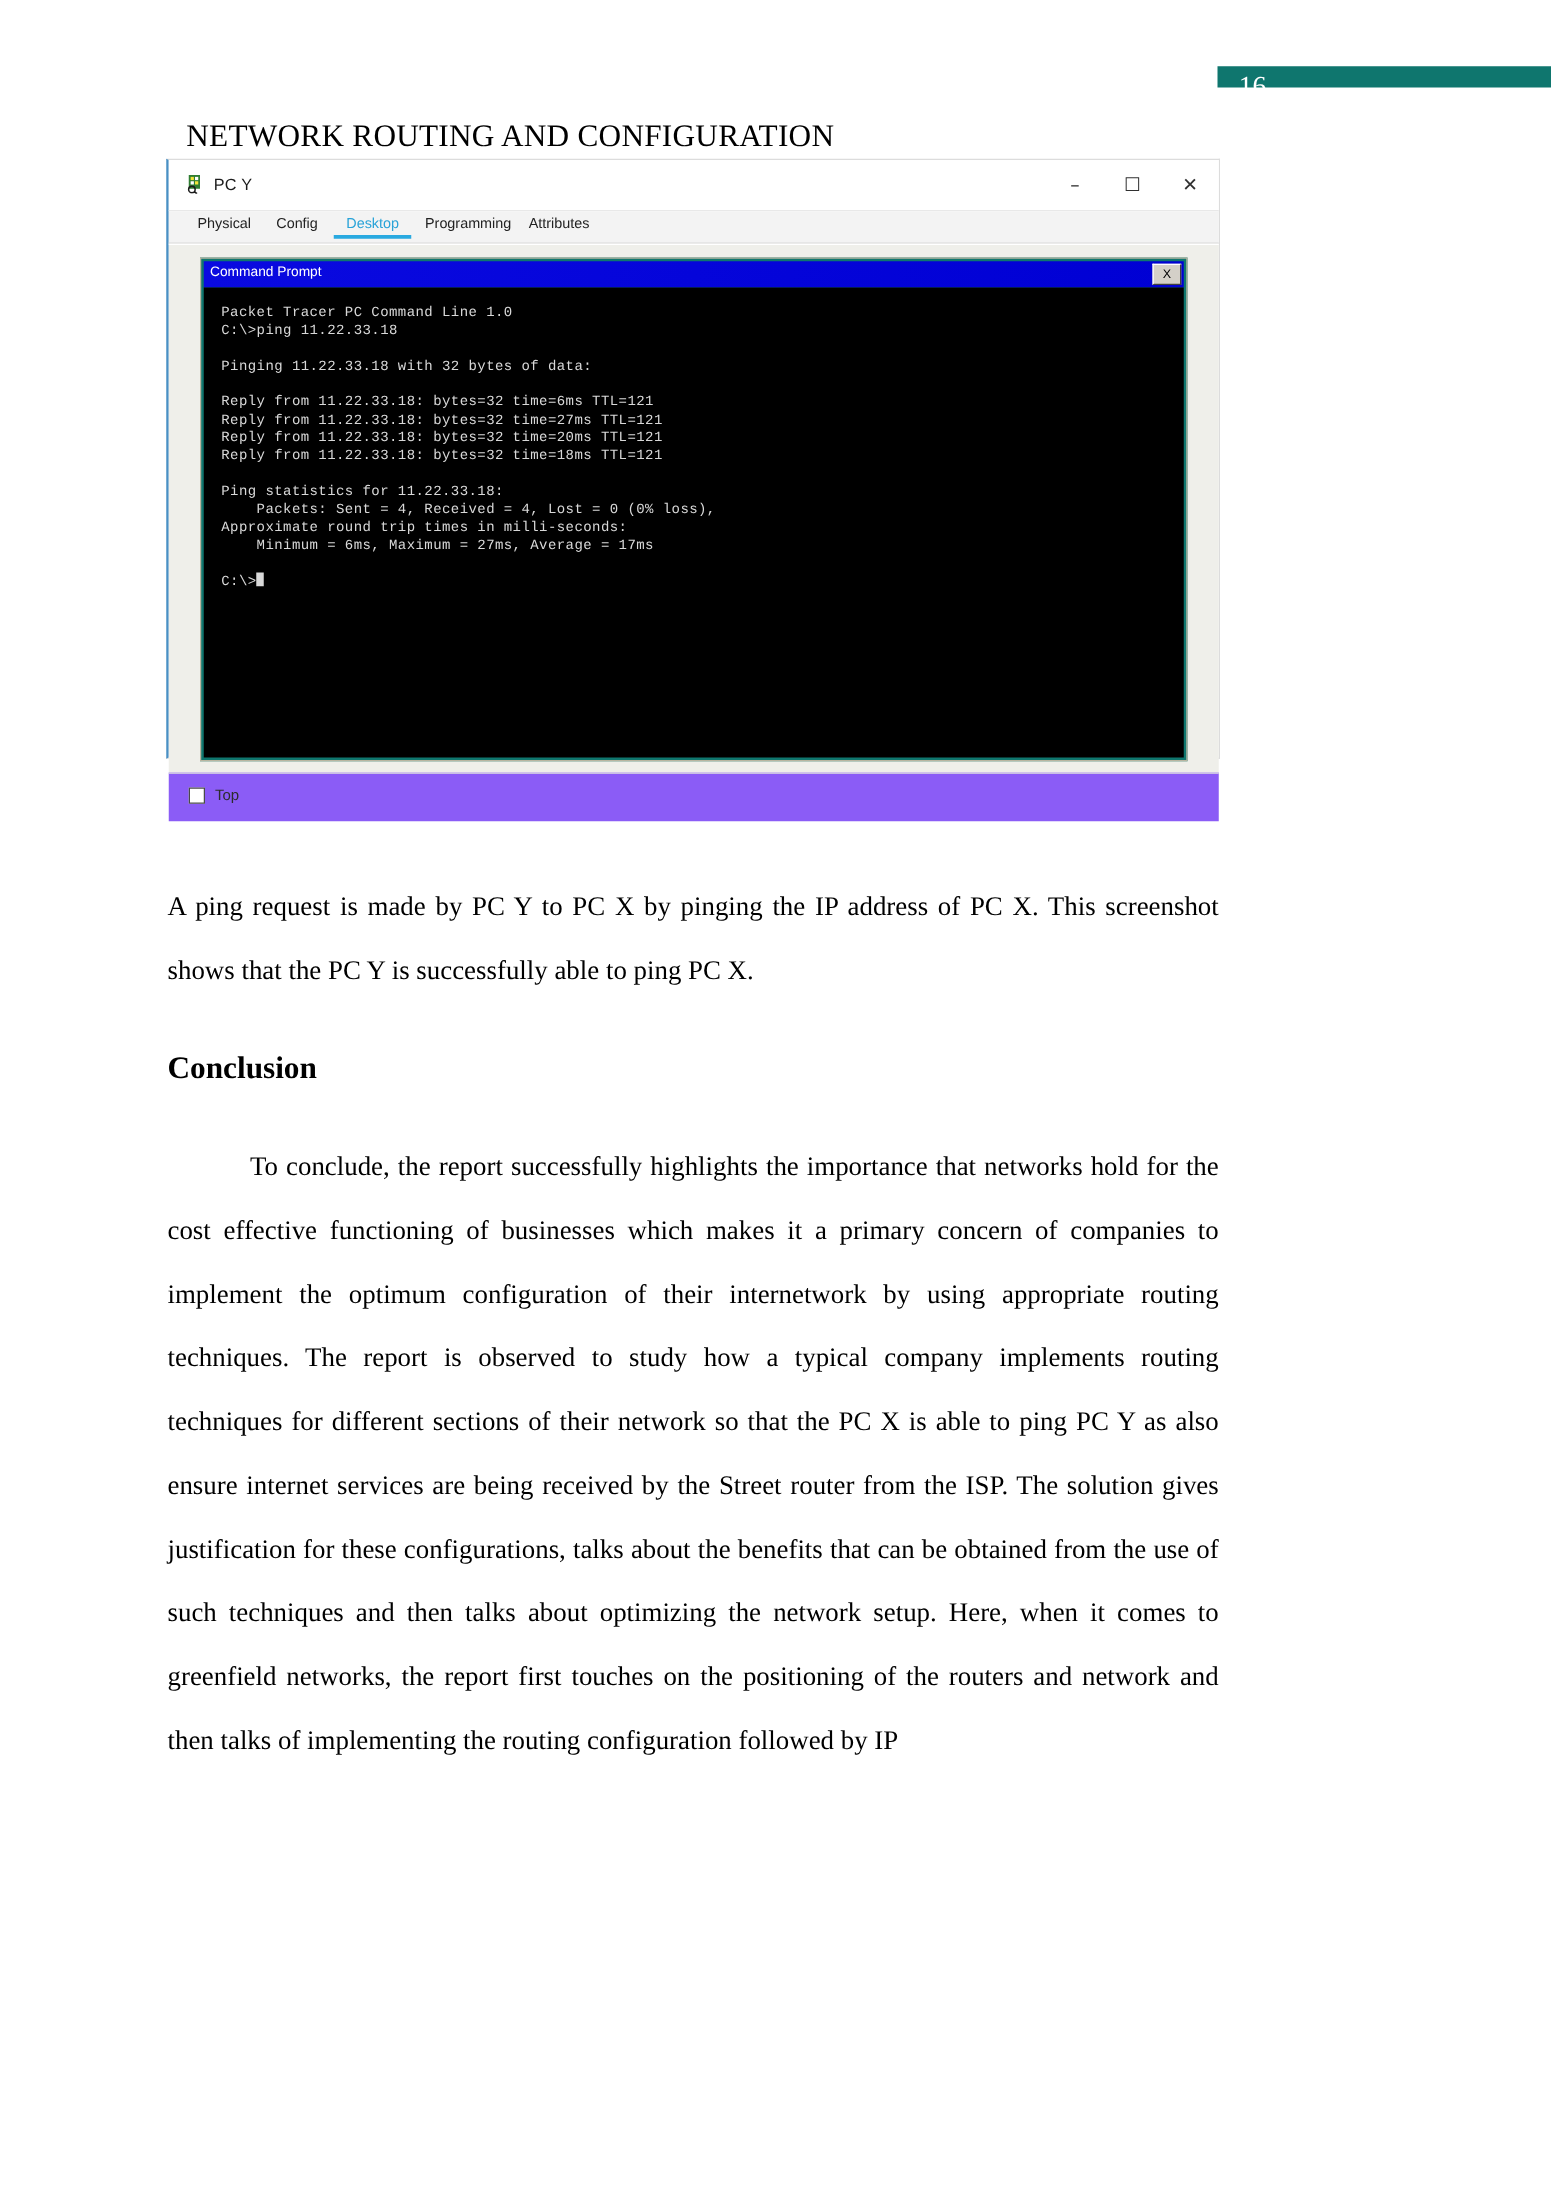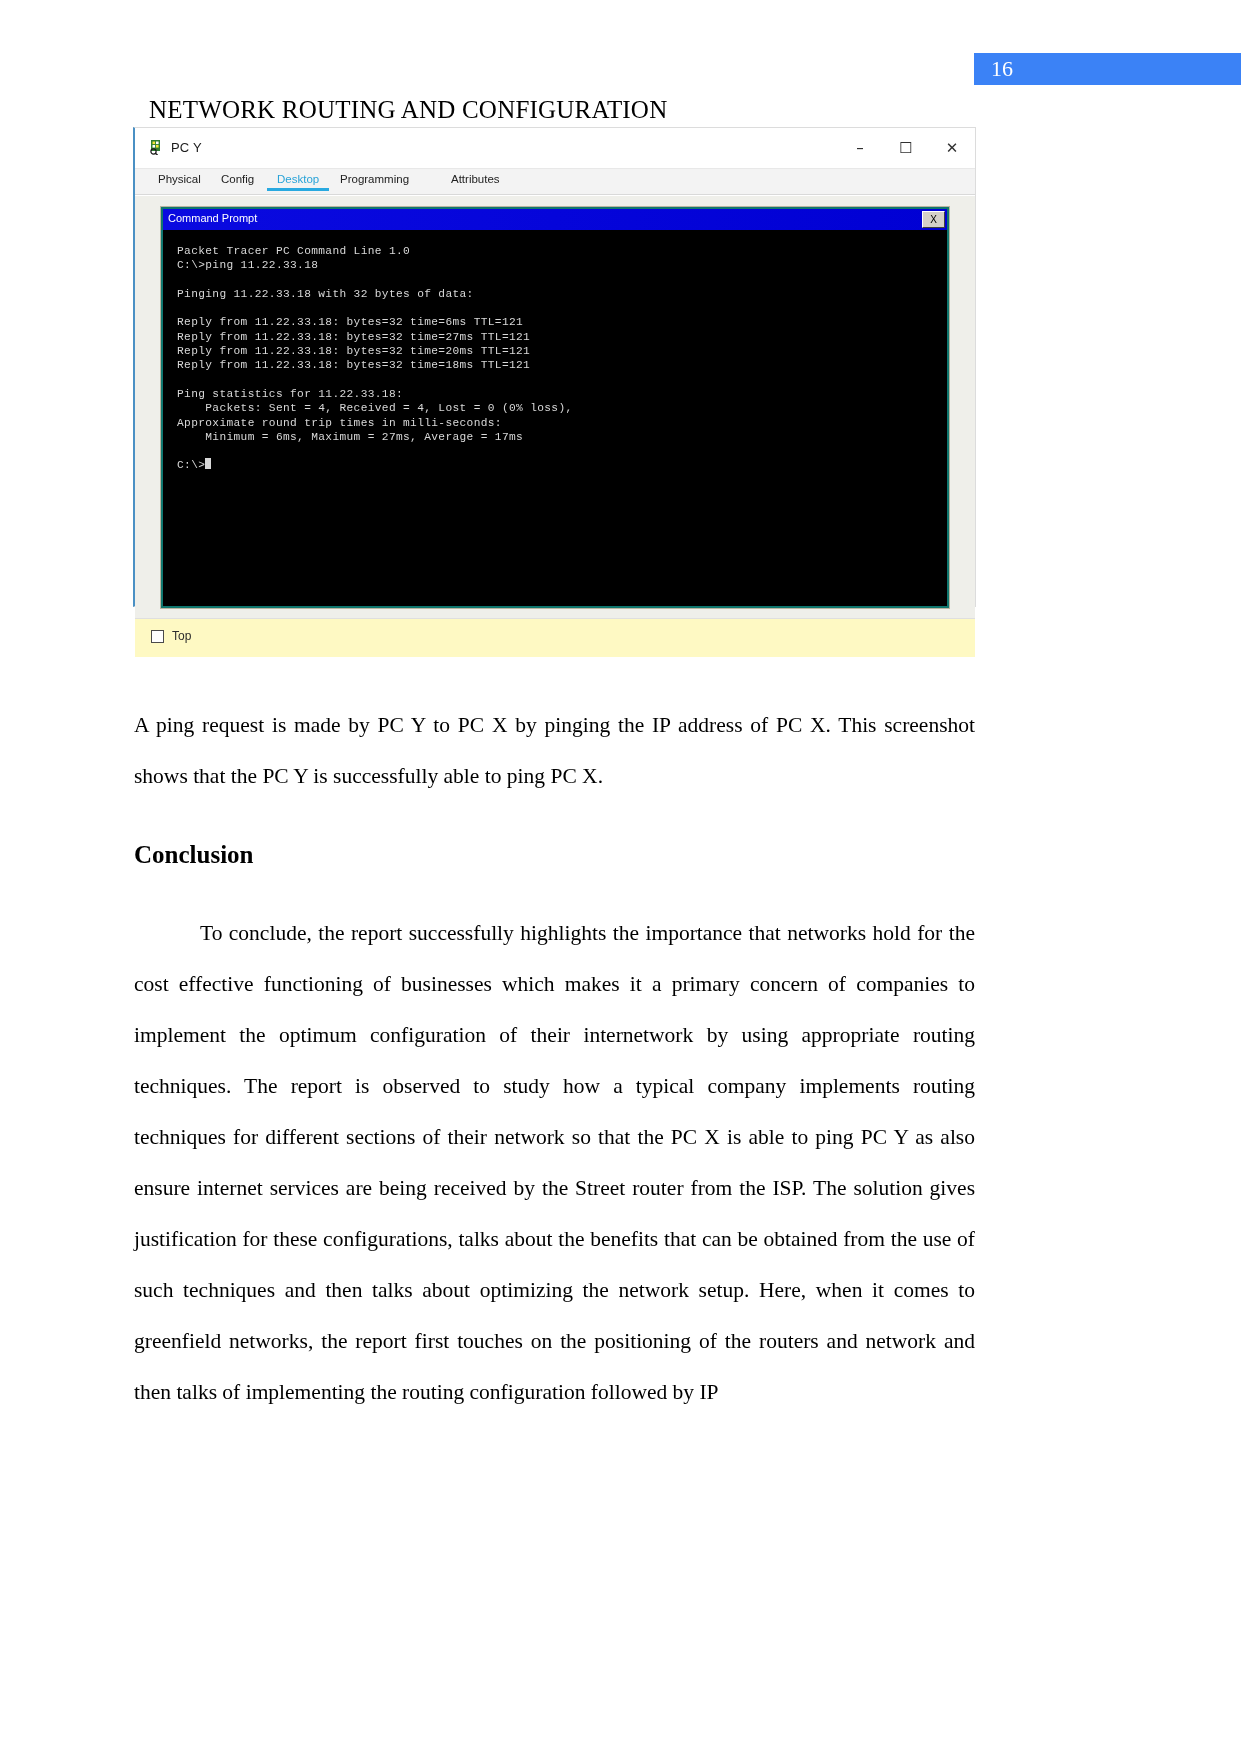--- a/index.html
+++ b/index.html
@@ -42,22 +42,22 @@
     letter-spacing: 0.2px;
     color: #000000;
     white-space: nowrap;
     margin-top: 42px;
   }
   .page-number-badge {
     position: absolute;
     left: 974px;
     top: 3px;
     width: 267px;
-    height: 32px;
-    background: #3b82f6;
+    height: 17px;
+    background: #0f766e;
   }
   .page-number-badge .num {
     position: absolute;
     left: 17px;
     top: 1px;
     font-family: "Liberation Serif", "DejaVu Serif", serif;
     font-size: 22px;
     line-height: 30px;
     color: #ffffff;
   }
@@ -141,21 +141,21 @@
     left: -10px;
     right: -10px;
     bottom: -6px;
     height: 3px;
     background: #29a9e0;
   }
   .tab-0 { left: 23px; }
   .tab-1 { left: 86px; }
   .tab-2 { left: 142px; }
   .tab-3 { left: 205px; }
-  .tab-4 { left: 288px; margin-left: 28px; }
+  .tab-4 { left: 288px; }
 
   
   .desktop-pane {
     position: relative;
     height: 422px;
     background: #efefea;
     border-top: 1px solid #ffffff;
   }
   .cmd-window {
     position: absolute;
@@ -225,21 +225,21 @@
     width: 6px;
     height: 11px;
     background: #d8d8d8;
     vertical-align: -1px;
   }
 
   
   .win-statusbar {
     position: relative;
     height: 38px;
-    background: #fef9c3;
+    background: #8b5cf6;
     border-top: 1px solid #dfdfdf;
   }
   .chk-box {
     position: absolute;
     left: 16px;
     top: 11px;
     width: 13px;
     height: 13px;
     border: 1.5px solid #4a4a4a;
     background: #ffffff;

